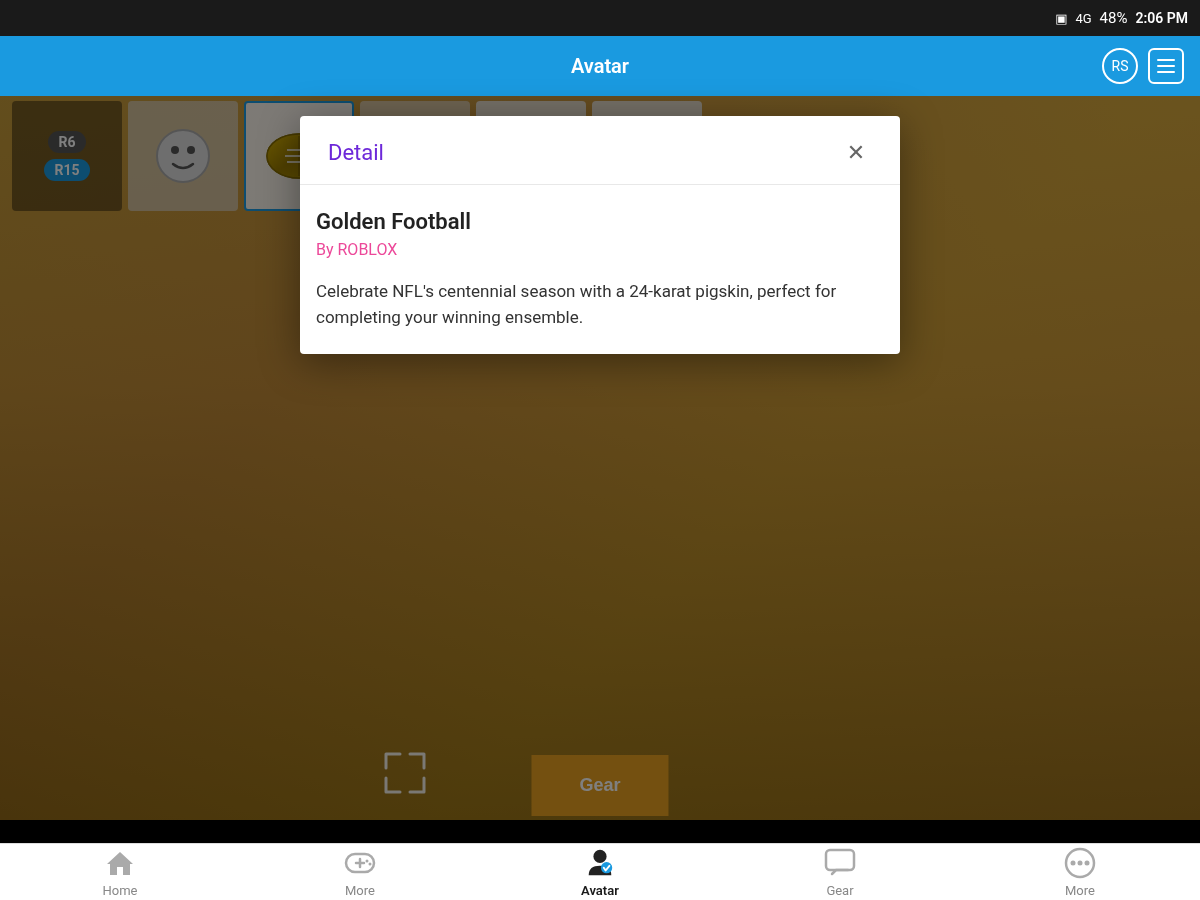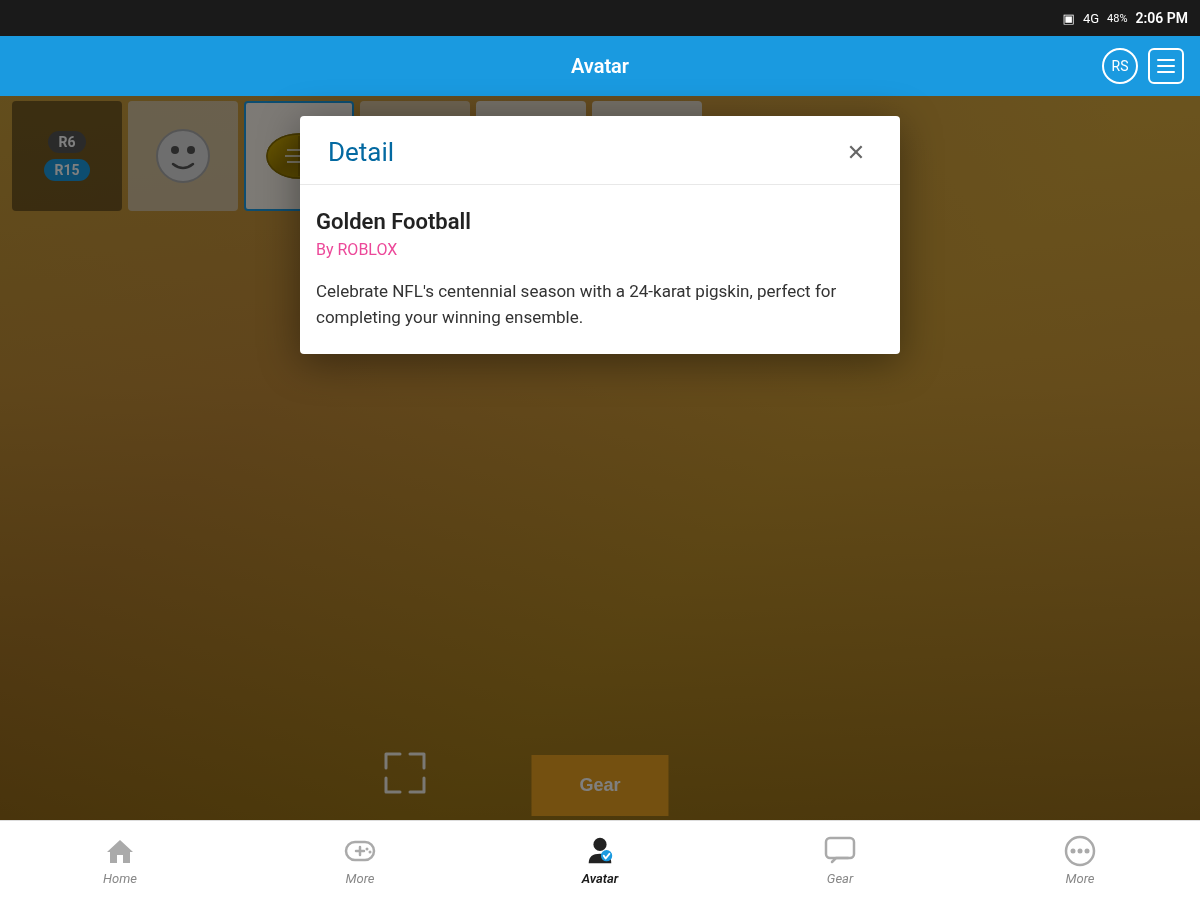--- a/index.html
+++ b/index.html
@@ -29,21 +29,21 @@
       color: #fff;
       font-size: 13px;
     }
     .status-time {
       color: #fff;
       font-size: 14px;
       font-weight: 600;
     }
     .battery-icon {
       color: #fff;
-      font-size: 11px;
+      font-size: 15px;
     }
 
     
     #top-nav {
       position: absolute;
       top: 36px; left: 0; right: 0;
       height: 60px;
       background: #1a9ae0;
       display: flex;
       align-items: center;
@@ -157,28 +157,27 @@
       font-weight: 700;
       color: #fff;
     }
     .r6-badge { background: #555; }
     .r15-badge { background: #1a9ae0; }
 
     
     #bottom-nav {
       position: absolute;
       bottom: 0; left: 0; right: 0;
-      height: 80px;
+      height: 57px;
       background: #fff;
       border-top: 1px solid #ddd;
       display: flex;
       align-items: center;
       justify-content: space-around;
       z-index: 100;
-      font-style: italic;
     }
     .nav-item {
       display: flex;
       flex-direction: column;
       align-items: center;
       gap: 4px;
       cursor: pointer;
       flex: 1;
     }
     .nav-item-icon {
@@ -247,23 +246,23 @@
       box-shadow: 0 8px 40px rgba(0,0,0,0.4);
     }
     #modal-header {
       display: flex;
       align-items: center;
       justify-content: space-between;
       padding: 20px 28px 16px;
       border-bottom: 1px solid #e8e8e8;
     }
     #modal-title {
-      font-size: 26px;
+      font-size: 22px;
       font-weight: 400;
-      color: #0369a1;
+      color: #6d28d9;
     }
     #modal-close {
       font-size: 22px;
       color: #666;
       cursor: pointer;
       width: 32px;
       height: 32px;
       display: flex;
       align-items: center;
       justify-content: center;

